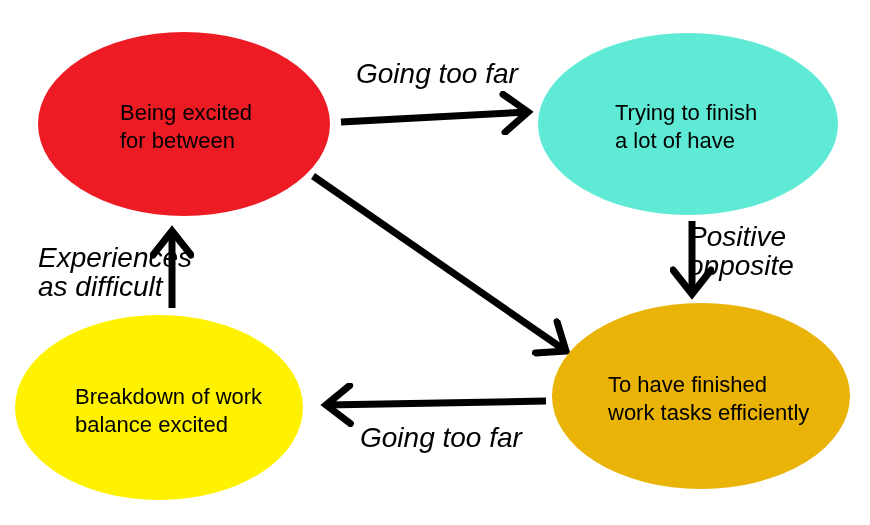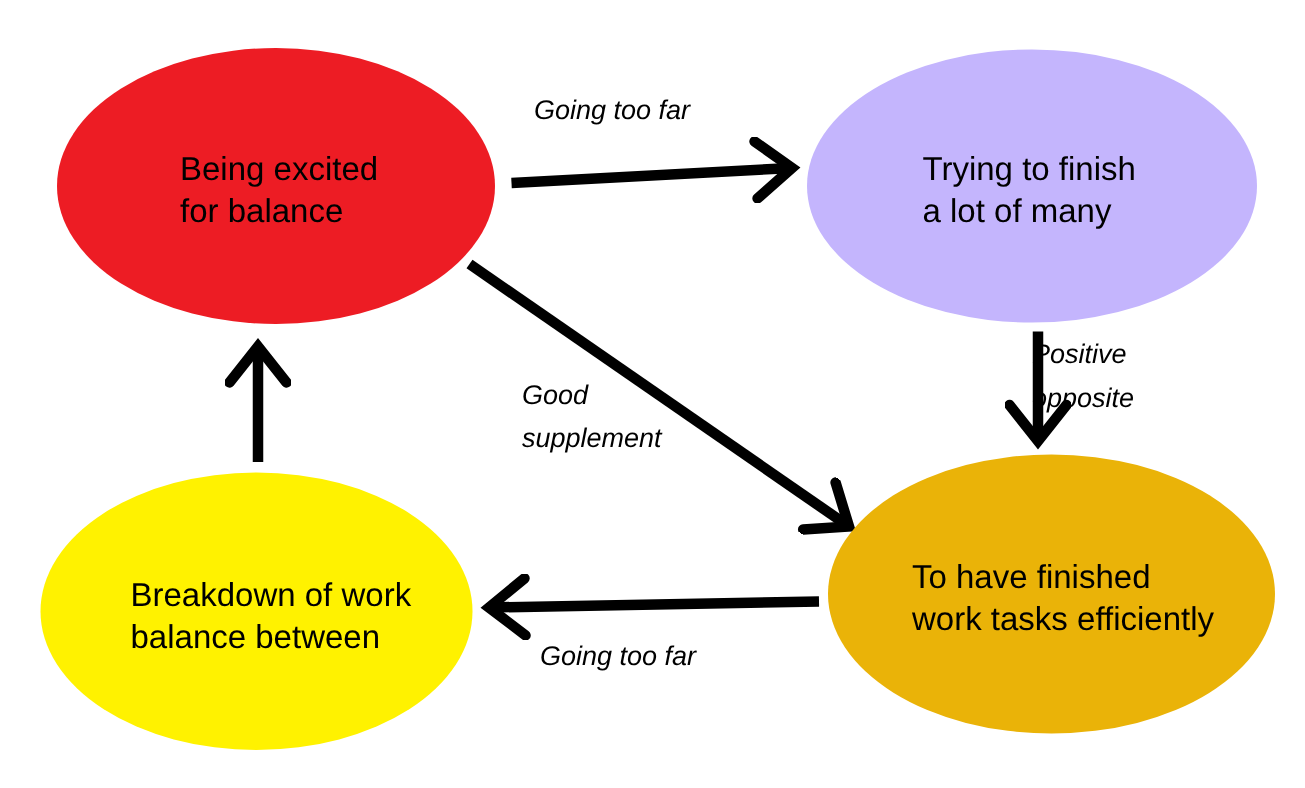--- a/index.html
+++ b/index.html
@@ -36,26 +36,26 @@
   .node-label .line {
     display: block;
     font-size: 22px;
     line-height: 28px;
     color: #000000;
     white-space: nowrap;
   }
   #node-0 { left: 38px;  top: 32px;  width: 292px; height: 184px; padding-left: 82px; }
   #node-1 { left: 538px; top: 33px;  width: 300px; height: 182px; padding-left: 77px; }
   #node-2 { left: 552px; top: 303px; width: 298px; height: 186px; padding-left: 56px; }
-  #node-3 { left: 27px;  top: 315px; width: 288px; height: 185px; padding-left: 60px; }
+  #node-3 { left: 15px;  top: 315px; width: 288px; height: 185px; padding-left: 60px; }
 
   .edge-label {
     position: absolute;
     font-style: italic;
-    font-size: 18px;
+    font-size: 28px;
     line-height: 29px;
     color: #000000;
     white-space: nowrap;
   }
   .edge-label .line { display: block; }
   #el-0 { left: 356px; top: 59px;  }
   #el-1 { left: 688px; top: 222px; }
   #el-2 { left: 348px; top: 249px; }
   #el-3 { left: 360px; top: 423px; }
   #el-4 { left: 38px;  top: 243px; }
@@ -74,53 +74,53 @@
     <line x1="341" y1="122" x2="528" y2="112" stroke="#000000" stroke-width="7" marker-end="url(#ah)"></line>
     <line x1="692" y1="221" x2="692" y2="294" stroke="#000000" stroke-width="7" marker-end="url(#ah)"></line>
     <line x1="313" y1="176" x2="566" y2="351" stroke="#000000" stroke-width="7" marker-end="url(#ah)"></line>
     <line x1="546" y1="401" x2="326" y2="405" stroke="#000000" stroke-width="7" marker-end="url(#ah)"></line>
     <line x1="172" y1="308" x2="172" y2="231" stroke="#000000" stroke-width="7" marker-end="url(#ah)"></line>
   </svg>
 
   <div id="node-0" class="node" style="background-color: rgb(237, 28, 36);">
     <div class="node-label">
       <span class="line">Being excited</span>
-      <span class="line">for balance</span>
+      <span class="line">for between</span>
     </div>
   </div>
 
-  <div id="node-1" class="node" style="background-color: #c4b5fd;">
+  <div id="node-1" class="node" style="background-color: #5eead4;">
     <div class="node-label">
       <span class="line">Trying to finish</span>
-      <span class="line">a lot of many</span>
+      <span class="line">a lot of have</span>
     </div>
   </div>
 
   <div id="node-2" class="node" style="background-color: #eab308;">
     <div class="node-label">
       <span class="line">To have finished</span>
       <span class="line">work tasks efficiently</span>
     </div>
   </div>
 
   <div id="node-3" class="node" style="background-color: rgb(255, 242, 0);">
     <div class="node-label">
       <span class="line">Breakdown of work</span>
-      <span class="line">balance between</span>
+      <span class="line">balance excited</span>
     </div>
   </div>
 
   <div id="el-0" class="edge-label">Going too far</div>
 
   <div id="el-1" class="edge-label">
     <span class="line">Positive</span>
     <span class="line">opposite</span>
   </div>
 
-  <div id="el-2" class="edge-label">
-    <span class="line">Good</span>
-    <span class="line">supplement</span>
-  </div>
 
   <div id="el-3" class="edge-label">Going too far</div>
 
+  <div id="el-4" class="edge-label">
+    <span class="line">Experiences</span>
+    <span class="line">as difficult</span>
+  </div>
 
 </div>
 
 </body></html>

